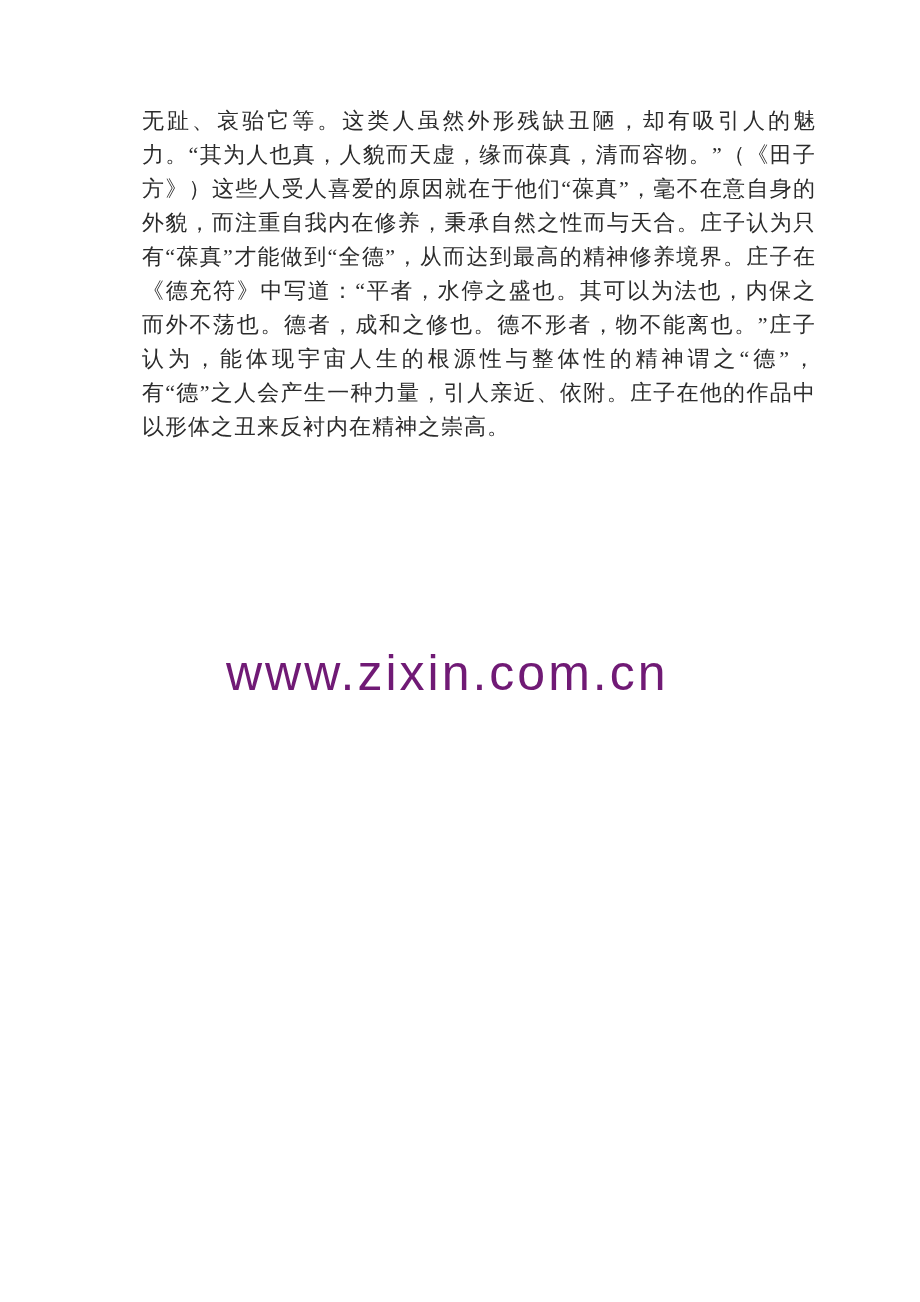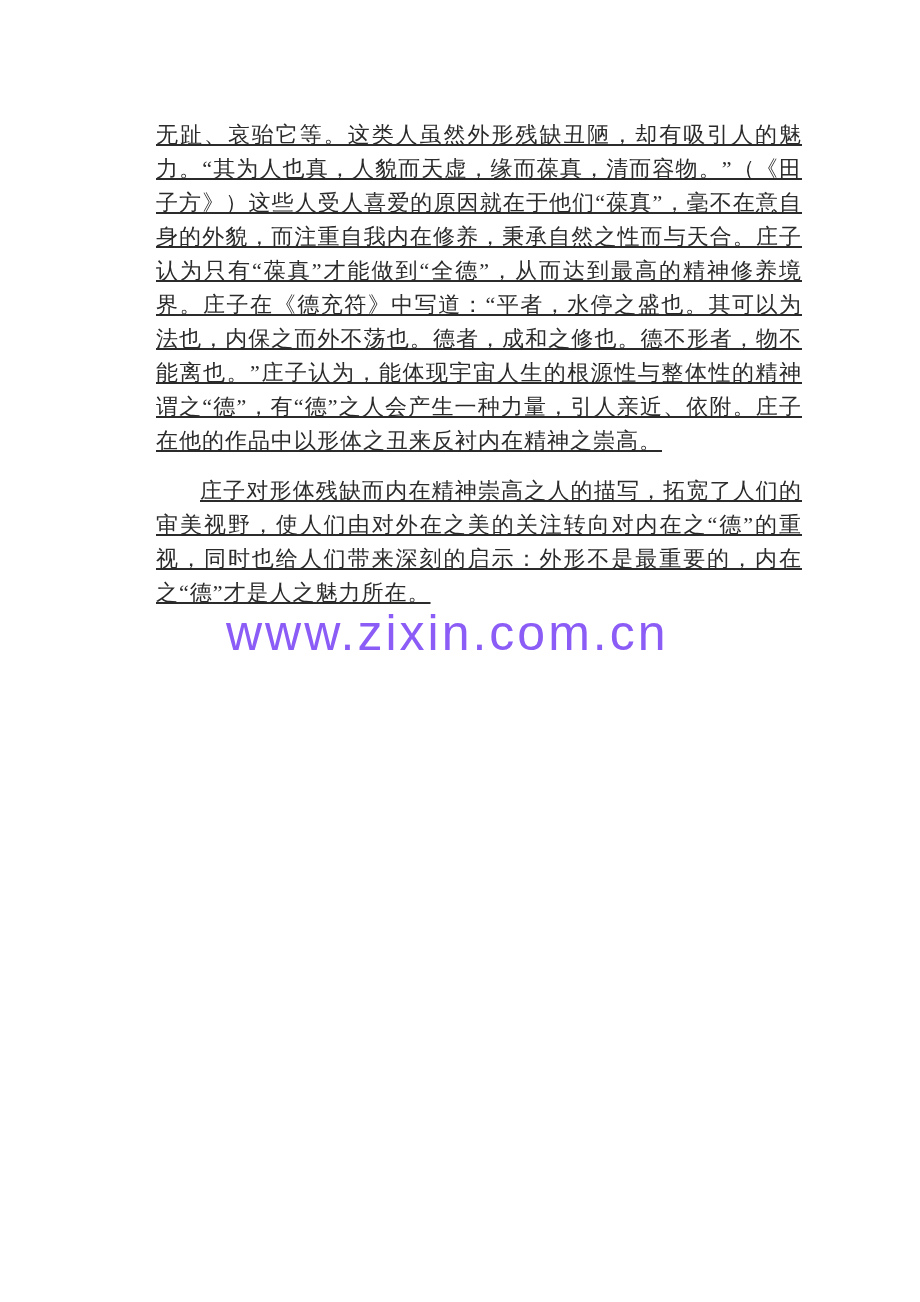--- a/index.html
+++ b/index.html
@@ -35,30 +35,28 @@
     width: 678px;
     z-index: 1;
     color: #2b2b2b;
     font-size: 22px;
     line-height: 34px;
     text-align: justify;
     text-justify: inter-ideograph;
     letter-spacing: 1px;
   }
   .content p.para {
-    margin: 16px;
+    margin: 2px;
     padding: 0;
-    text-decoration: underline;
   }
   .content p.para.indent {
     text-indent: 2em;
   }
 </style>
 </head>
 <body>
 
 <div class="page" style="background: rgb(255, 255, 255);">
-  <div class="watermark" style="color: #8b5cf6;">www.zixin.com.cn</div>
+  <div class="watermark" style="color: #701a75; margin-top: 40px;">www.zixin.com.cn</div>
   <div class="content" style="color: rgb(43, 43, 43);">
       <p class="para">无趾、哀骀它等。这类人虽然外形残缺丑陋，却有吸引人的魅力。“其为人也真，人貌而天虚，缘而葆真，清而容物。”（《田子方》）这些人受人喜爱的原因就在于他们“葆真”，毫不在意自身的外貌，而注重自我内在修养，秉承自然之性而与天合。庄子认为只有“葆真”才能做到“全德”，从而达到最高的精神修养境界。庄子在《德充符》中写道：“平者，水停之盛也。其可以为法也，内保之而外不荡也。德者，成和之修也。德不形者，物不能离也。”庄子认为，能体现宇宙人生的根源性与整体性的精神谓之“德”，有“德”之人会产生一种力量，引人亲近、依附。庄子在他的作品中以形体之丑来反衬内在精神之崇高。</p>
-      <p class="para indent">庄子对形体残缺而内在精神崇高之人的描写，拓宽了人们的审美视野，使人们由对外在之美的关注转向对内在之“德”的重视，同时也给人们带来深刻的启示：外形不是最重要的，内在之“德”才是人之魅力所在。</p>
     </div>
 </div>
 
 </body></html>

